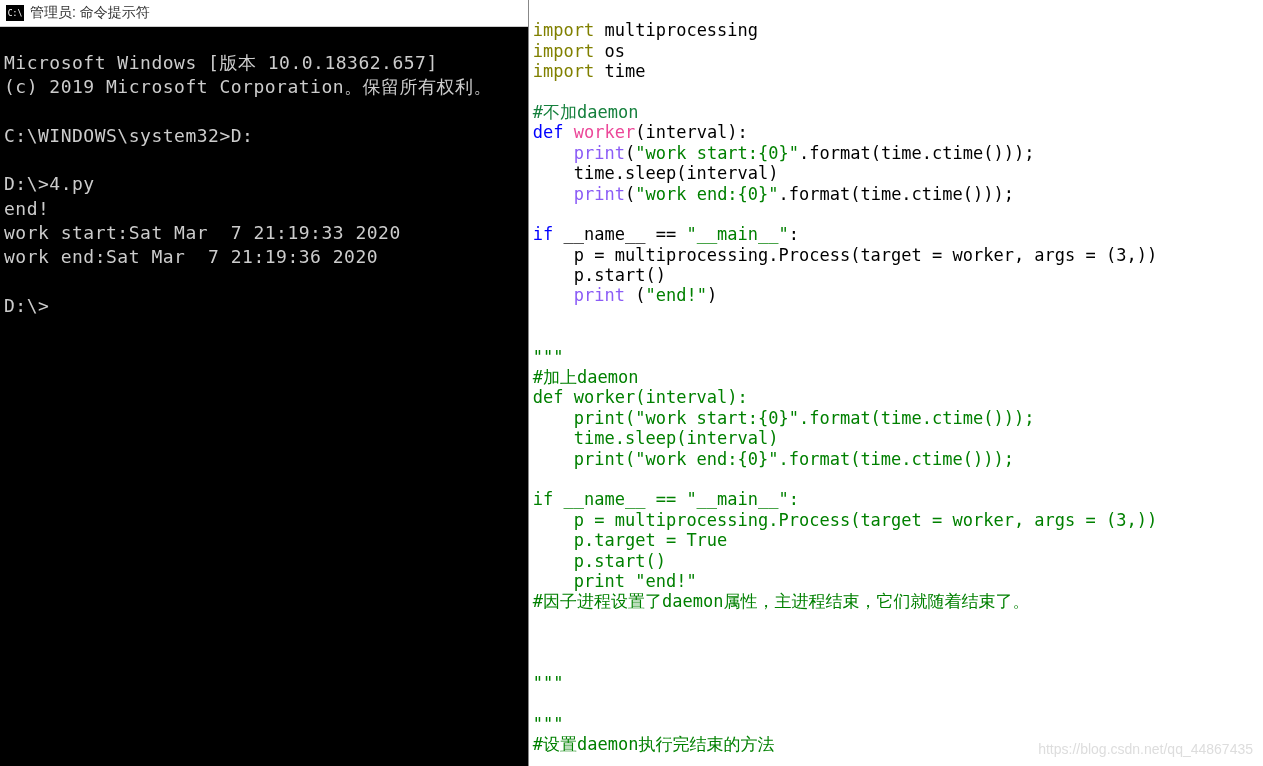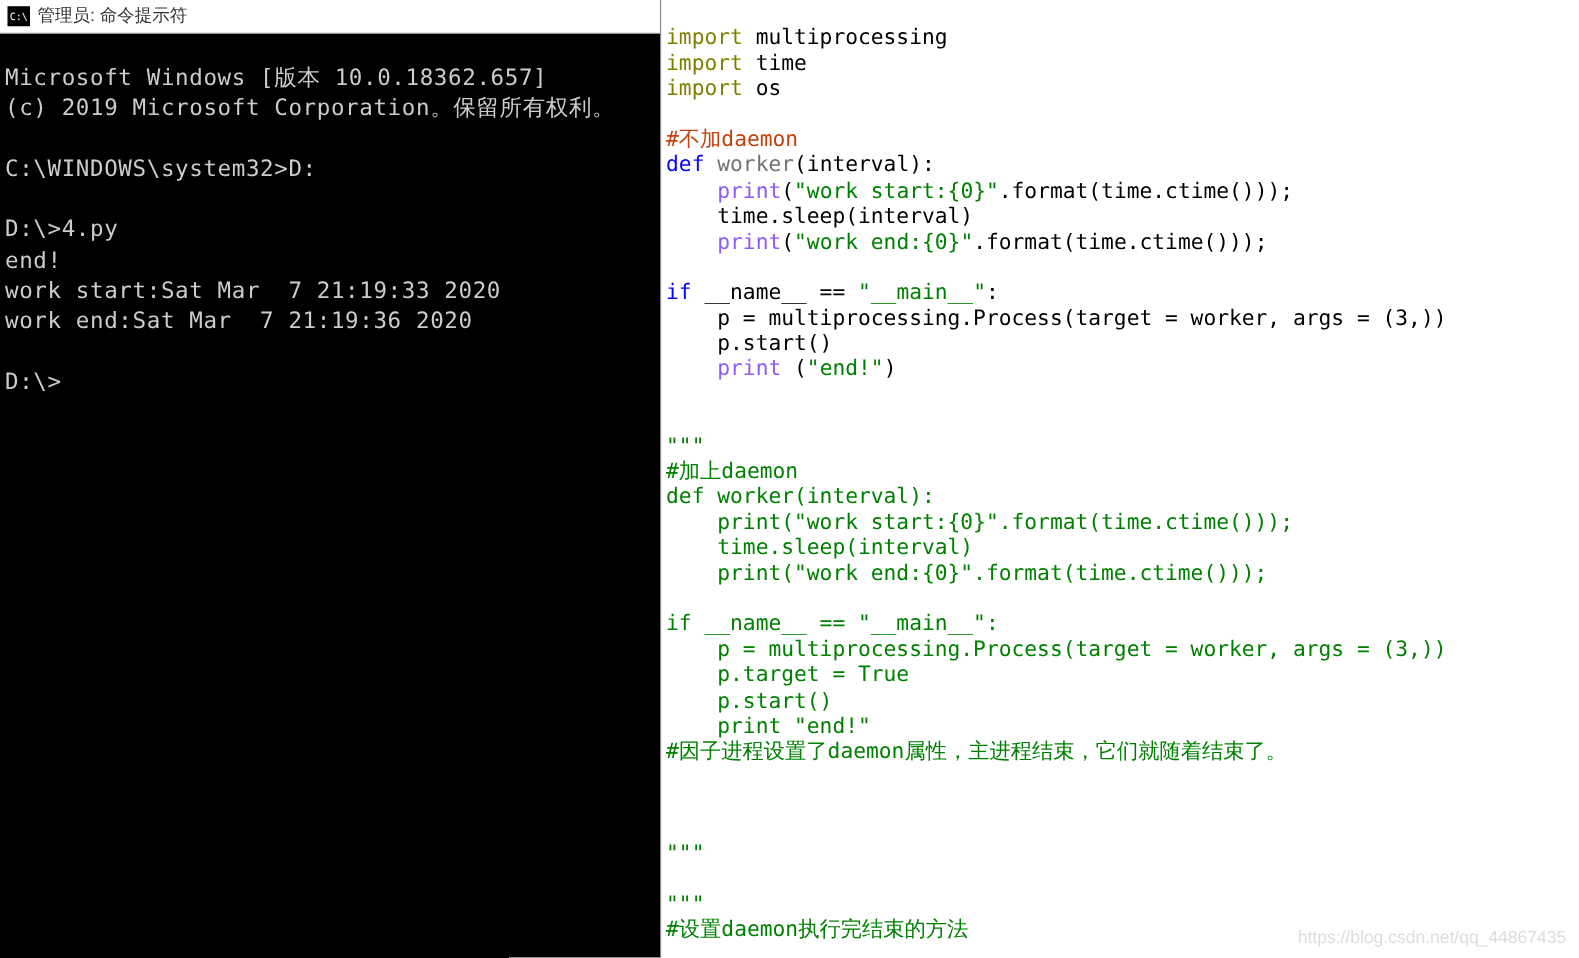--- a/index.html
+++ b/index.html
@@ -71,23 +71,23 @@
     .code-line {
       white-space: pre;
       min-height: 1.2em;
     }
     .kw-import { color: #808000; }
     .kw-def { color: #0000FF; }
     .kw-if { color: #0000FF; }
     .kw-print { color: #8b5cf6; }
     .identifier { color: #000; }
     .string-lit { color: #008000; }
-    .comment-red { color: #c2410c; margin-top: 44px; }
+    .comment-red { color: #15803d; margin-top: 44px; }
     .comment-green { color: #008000; }
-    .funcname { color: #737373; }
+    .funcname { color: #ec4899; }
     .watermark {
       position: absolute;
       bottom: 8px;
       right: 10px;
       color: #ddd;
       font-size: 14px;
       font-family: Arial, sans-serif;
       margin-left: 48px;
     }
   </style>
@@ -108,22 +108,22 @@
 end!
 work start:Sat Mar  7 21:19:33 2020
 work end:Sat Mar  7 21:19:36 2020
 
 D:\&gt;</div>
 </div>
 
 <div class="right-panel" id="code-panel">
   <div class="code-line">&nbsp;</div>
     <div class="code-line"><span class="kw-import">import</span><span class="identifier"> multiprocessing</span></div>
+    <div class="code-line"><span class="kw-import">import</span><span class="identifier"> os</span></div>
     <div class="code-line"><span class="kw-import">import</span><span class="identifier"> time</span></div>
-    <div class="code-line"><span class="kw-import">import</span><span class="identifier"> os</span></div>
     <div class="code-line">&nbsp;</div>
     <div class="code-line"><span class="comment-red">#不加daemon</span></div>
     <div class="code-line"><span class="kw-def">def </span><span class="funcname">worker</span><span class="identifier">(interval):</span></div>
     <div class="code-line"><span class="identifier">    </span><span class="kw-print">print</span><span class="identifier">(</span><span class="string-lit">"work start:{0}"</span><span class="identifier">.format(time.ctime()));</span></div>
     <div class="code-line"><span class="identifier">    time.sleep(interval)</span></div>
     <div class="code-line"><span class="identifier">    </span><span class="kw-print">print</span><span class="identifier">(</span><span class="string-lit">"work end:{0}"</span><span class="identifier">.format(time.ctime()));</span></div>
     <div class="code-line">&nbsp;</div>
     <div class="code-line"><span class="kw-if">if</span><span class="identifier"> __name__ == </span><span class="string-lit">"__main__"</span><span class="identifier">:</span></div>
     <div class="code-line"><span class="identifier">    p = multiprocessing.Process(target = worker, args = (3,))</span></div>
     <div class="code-line"><span class="identifier">    p.start()</span></div>

